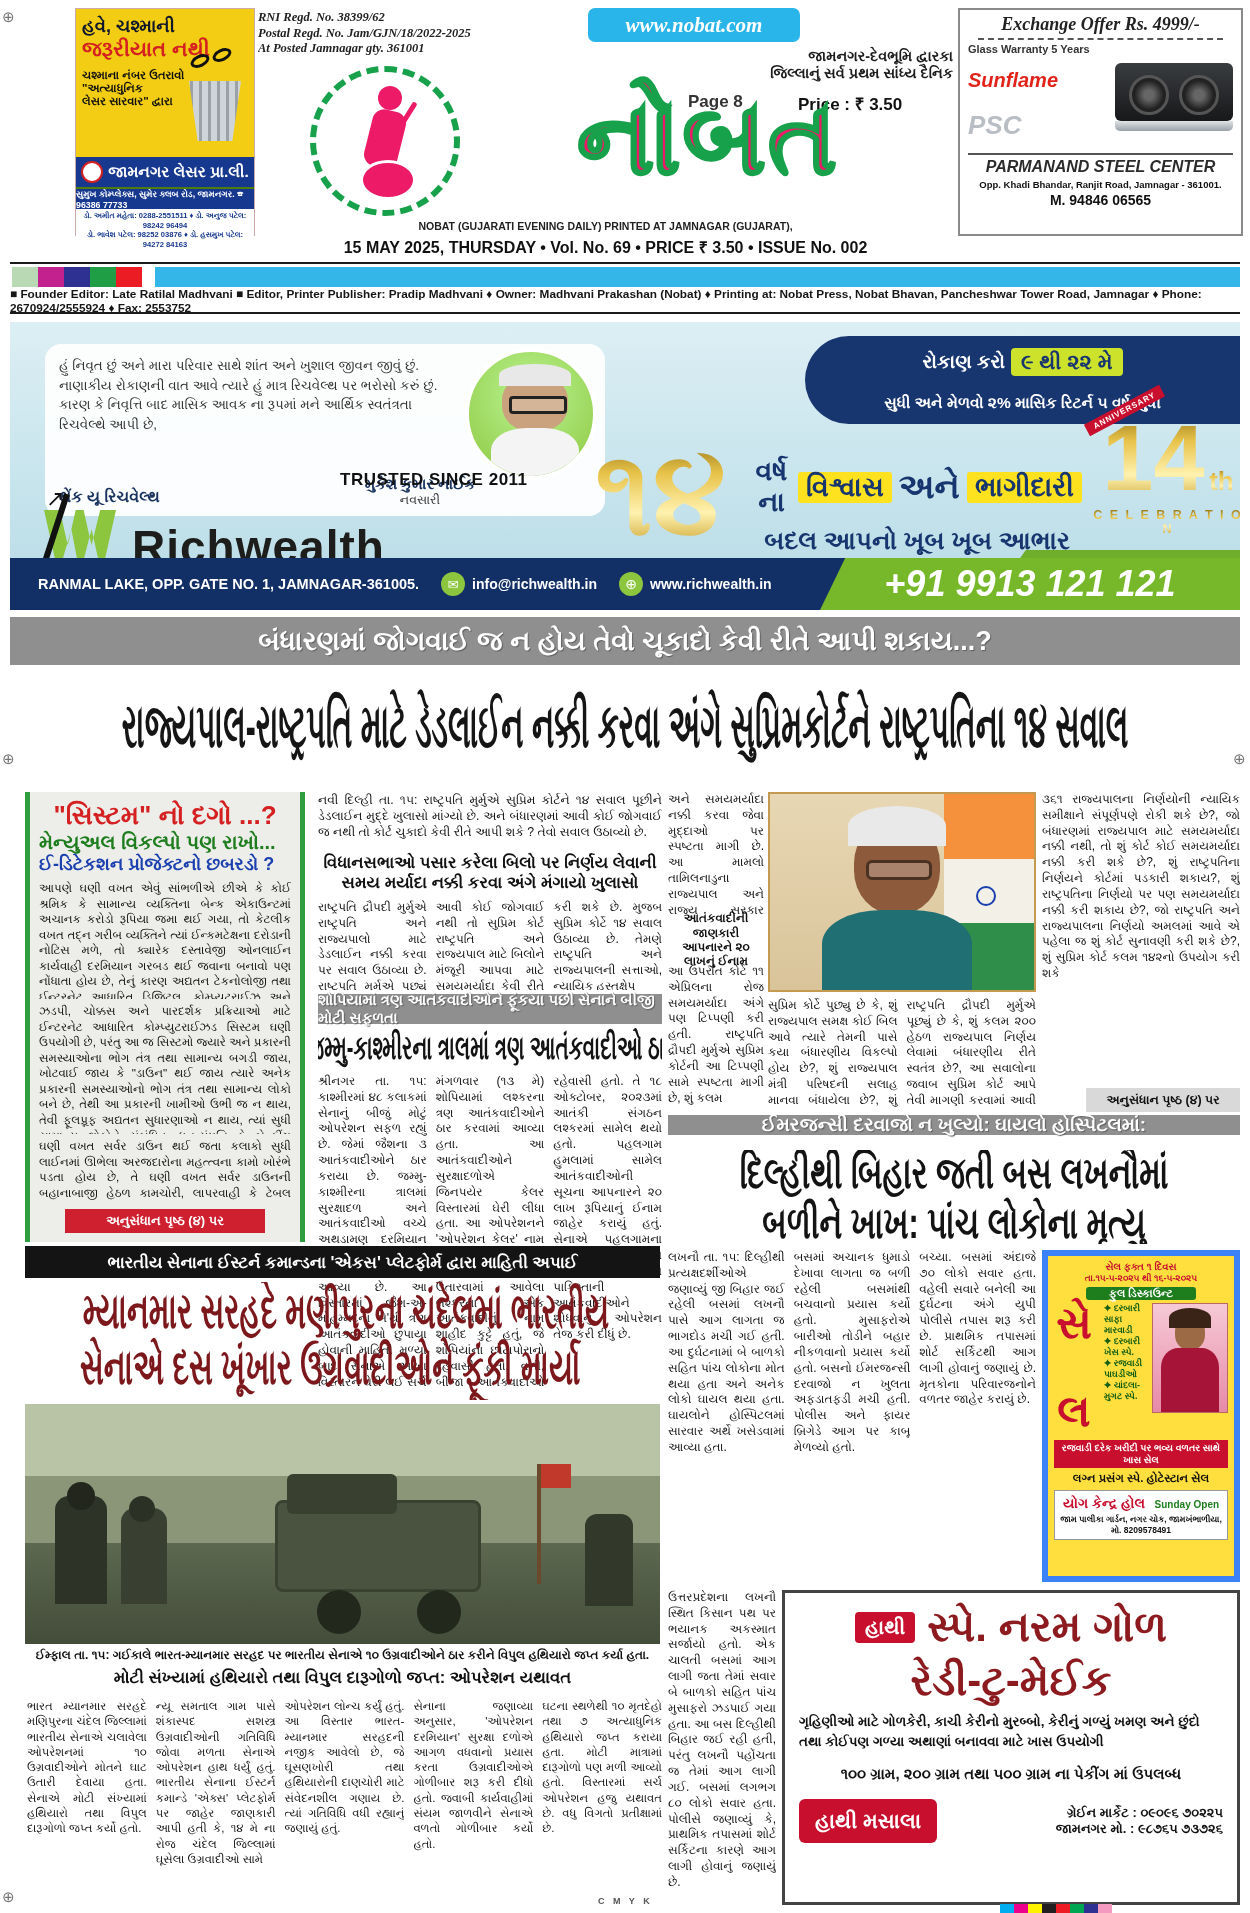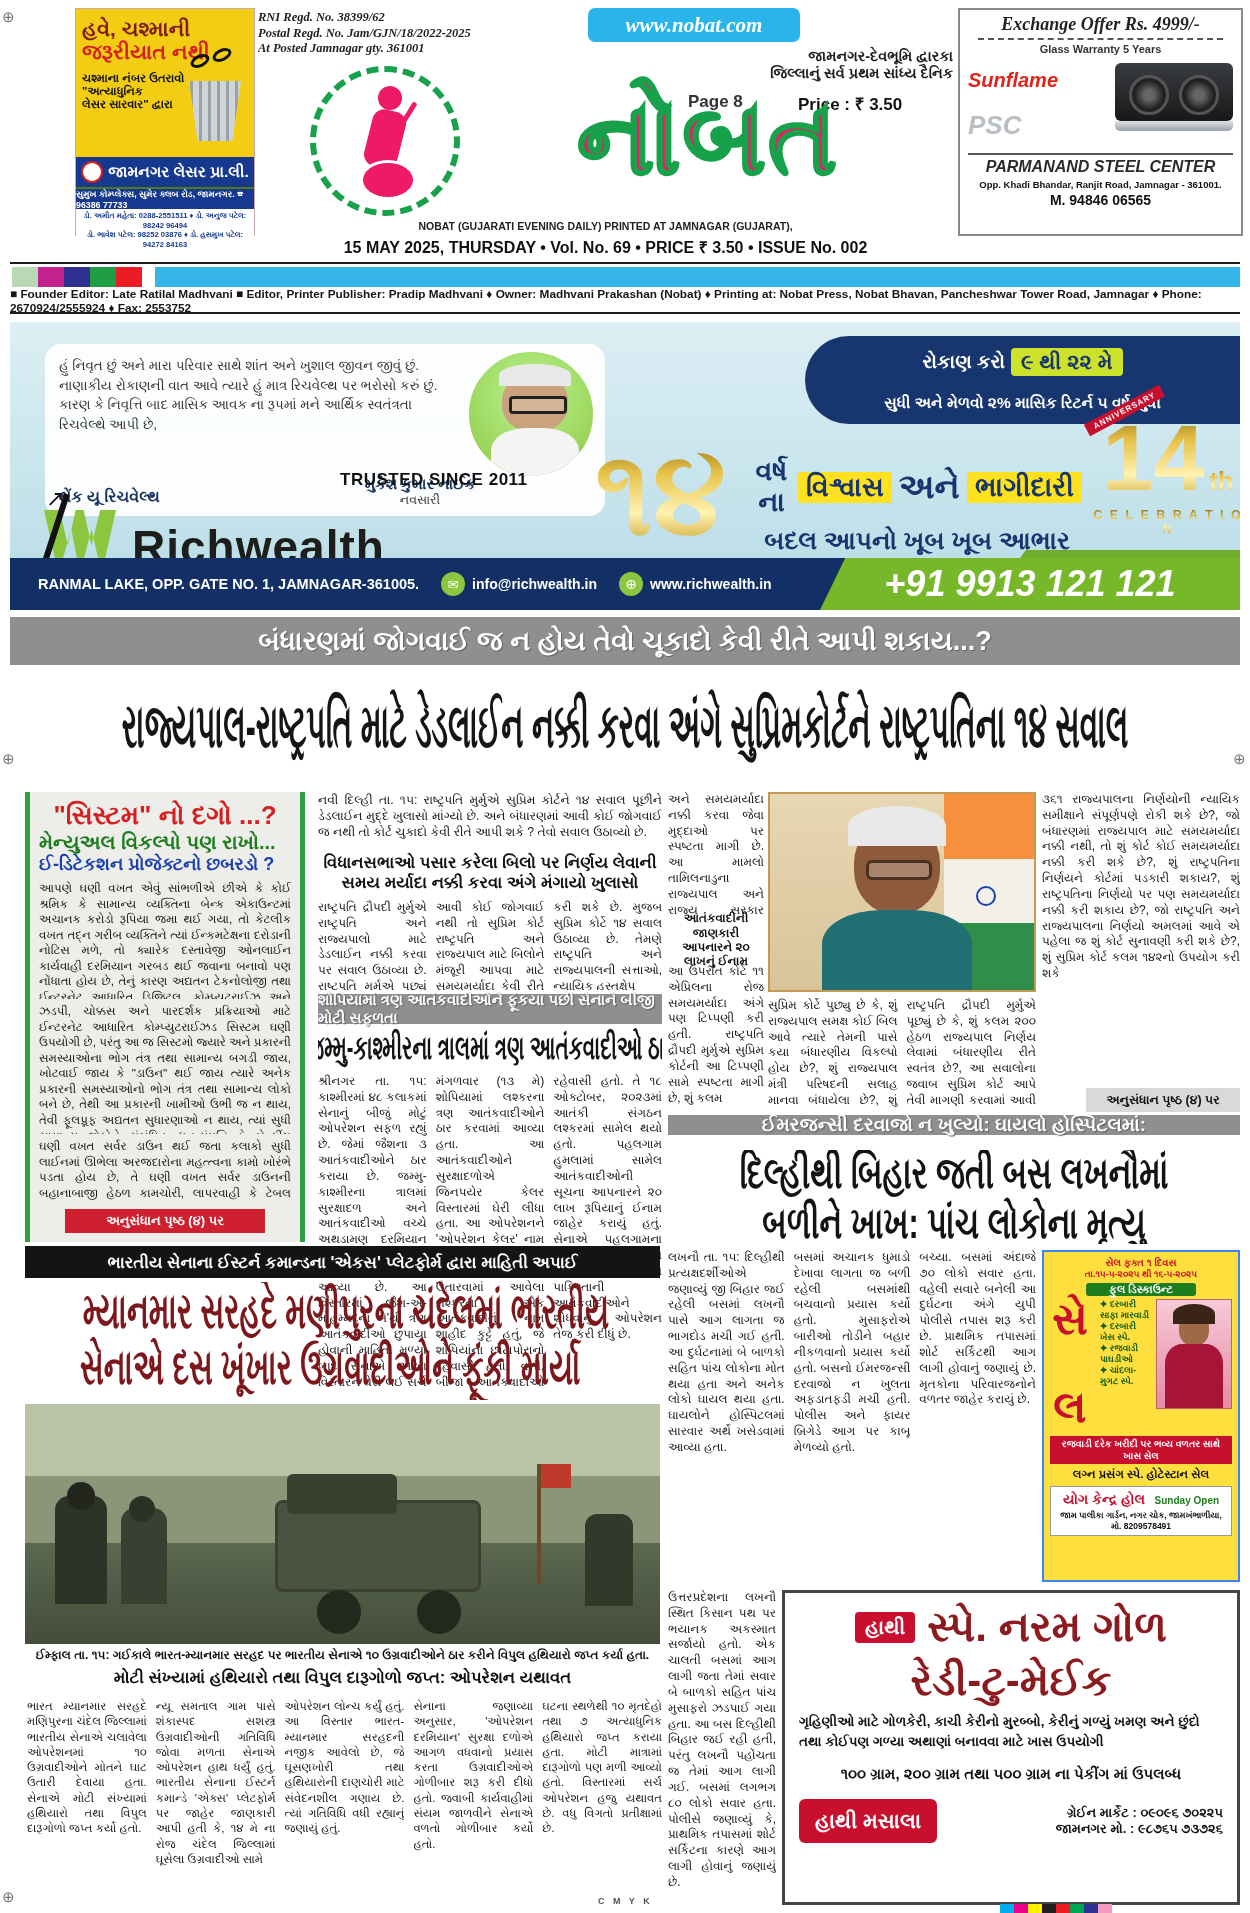--- a/index.html
+++ b/index.html
@@ -25,21 +25,21 @@
 
 <div id="page">
 
   <div class="abs reg" style="left:2px;top:8px;">⊕</div>
   <div class="abs reg" style="left:2px;top:750px;">⊕</div>
   <div class="abs reg" style="left:1233px;top:750px;">⊕</div>
   <div class="abs reg" style="left:2px;top:1888px;">⊕</div>
 
   <div class="abs" style="left:75px;top:8px;width:180px;height:228px;border:1px solid #caa;">
     <div class="abs" style="left:0;top:0;width:100%;height:148px;background:#f2cd13;padding:8px 6px;overflow:hidden;">
-      <div style="font-size:21px;font-weight:900;color:#7f1d1d;line-height:1.1;">હવે, ચશ્માની</div>
+      <div style="font-size:18px;font-weight:900;color:#0f172a;line-height:1.1;">હવે, ચશ્માની</div>
       <div style="font-size:21px;font-weight:900;color:#d42020;line-height:1.15;">જરૂરીયાત નથી</div>
       <div style="font-size:11.5px;font-weight:800;margin-top:8px;">ચશ્માના નંબર ઉતરાવો</div>
       <div style="font-size:11.5px;font-weight:800;">"અત્યાધુનિક</div>
       <div style="font-size:11.5px;font-weight:800;">લેસર સારવાર" દ્વારા</div>
 
       <div class="abs" style="right:8px;top:58px;width:62px;height:74px;">
         <div class="abs" style="left:6px;top:-12px;width:20px;height:12px;border:3px solid #111;border-radius:50%;transform:rotate(-25deg);"></div>
         <div class="abs" style="left:28px;top:-18px;width:20px;height:12px;border:3px solid #111;border-radius:50%;transform:rotate(-25deg);"></div>
         <div class="abs" style="left:0;top:14px;width:62px;height:60px;background:repeating-linear-gradient(90deg,#cfd4d8 0 6px,#9aa2a8 6px 9px);clip-path:polygon(8% 0,92% 0,78% 100%,22% 100%);border-radius:4px;"></div>
       </div>
@@ -82,21 +82,21 @@
     <div class="abs flexc" style="left:205px;top:48px;width:490px;height:165px;overflow:hidden;">
       <span style="font-size:104px;font-weight:900;color:#ec1a67;-webkit-text-stroke:3px #18a14b;letter-spacing:2px;">નોબત</span>
     </div>
     <div class="abs" style="left:0;top:212px;width:100%;text-align:center;font-size:10.5px;font-weight:800;color:#222;">NOBAT (GUJARATI EVENING DAILY) PRINTED AT JAMNAGAR (GUJARAT),</div>
     <div class="abs" style="left:0;top:228px;width:100%;text-align:center;font-size:16px;font-weight:900;color:#111;">15 MAY 2025, THURSDAY   •   Vol. No. 69   •   PRICE ₹ 3.50   •   ISSUE No. 002</div>
   </div>
 
   <div class="abs" style="left:958px;top:8px;width:285px;height:228px;border:2px solid #8a8a8a;padding:4px 8px;overflow:hidden;">
     <div class="serifit" style="font-size:18px;text-align:center;color:#222;">Exchange Offer Rs. 4999/-</div>
     <div style="border-bottom:2px dashed #555;margin:3px 10px;"></div>
-    <div style="font-size:11px;font-weight:800;text-align:center;color:#333;">Glass Warranty 5 Years</div>
+    <div style="font-size:11px;font-weight:800;color:#333;">Glass Warranty 5 Years</div>
     <div style="display:flex;align-items:center;margin-top:8px;gap:10px;">
       <div style="flex:1;">
         <span style="font-size:20px;font-weight:900;font-style:italic;color:#e2231a;">Sunflame</span>
         <div style="font-size:26px;font-weight:900;font-style:italic;color:#b9bec4;margin-top:18px;">PSC</div>
       </div>
       <div style="width:118px;height:84px;">
         <div style="width:118px;height:58px;background:linear-gradient(#3a3d40,#17181a);border-radius:6px;position:relative;">
           <div style="position:absolute;left:14px;top:12px;width:34px;height:34px;border-radius:50%;background:radial-gradient(#666 20%,#222 60%);border:3px solid #555;"></div>
           <div style="position:absolute;right:14px;top:12px;width:34px;height:34px;border-radius:50%;background:radial-gradient(#666 20%,#222 60%);border:3px solid #555;"></div>
         </div>
@@ -291,21 +291,21 @@
     <div><span class="scalewrap" style="font-size:34px;color:#131313;transform:scale(.9,1.3);display:inline-block;margin-top:4px;">દિલ્હીથી બિહાર જતી બસ લખનૌમાં</span></div>
     <div><span class="scalewrap" style="font-size:34px;color:#131313;transform:scale(.9,1.3);display:inline-block;margin-top:10px;">બળીને ખાખ: પાંચ લોકોના મૃત્યુ</span></div>
   </div>
   <div class="abs colrow" style="left:668px;top:1250px;width:368px;height:332px;">
     <div class="bt">લખનૌ તા. ૧૫: દિલ્હીથી પ્રત્યક્ષદર્શીઓએ જણાવ્યું જી બિહાર જઈ રહેલી બસમાં લખનૌ પાસે આગ લાગતા જ ભાગદોડ મચી ગઈ હતી. આ દુર્ઘટનામાં બે બાળકો સહિત પાંચ લોકોના મોત થયા હતા અને અનેક લોકો ઘાયલ થયા હતા. ઘાયલોને હોસ્પિટલમાં સારવાર અર્થે ખસેડવામાં આવ્યા હતા.</div>
     <div class="bt">બસમાં અચાનક ધુમાડો દેખાવા લાગતા જ બળી રહેલી બસમાંથી બચવાનો પ્રયાસ કર્યો હતો. મુસાફરોએ બારીઓ તોડીને બહાર નીકળવાનો પ્રયાસ કર્યો હતો. બસનો ઈમરજન્સી દરવાજો ન ખુલતા અફડાતફડી મચી હતી. પોલીસ અને ફાયર બ્રિગેડે આગ પર કાબૂ મેળવ્યો હતો.</div>
     <div class="bt">બચ્યા. બસમાં અંદાજે ૭૦ લોકો સવાર હતા. વહેલી સવારે બનેલી આ દુર્ઘટના અંગે યુપી પોલીસે તપાસ શરૂ કરી છે. પ્રાથમિક તપાસમાં શોર્ટ સર્કિટથી આગ લાગી હોવાનું જણાયું છે. મૃતકોના પરિવારજનોને વળતર જાહેર કરાયું છે.</div>
   </div>
   <div class="abs bt" style="left:668px;top:1590px;width:108px;height:315px;">ઉત્તરપ્રદેશના લખનૌ સ્થિત કિસાન પથ પર ભયાનક અકસ્માત સર્જાયો હતો. એક ચાલતી બસમાં આગ લાગી જતા તેમાં સવાર બે બાળકો સહિત પાંચ મુસાફરો ઝડપાઈ ગયા હતા. આ બસ દિલ્હીથી બિહાર જઈ રહી હતી, પરંતુ લખનૌ પહોંચતા જ તેમાં આગ લાગી ગઈ. બસમાં લગભગ ૮૦ લોકો સવાર હતા. પોલીસે જણાવ્યું કે, પ્રાથમિક તપાસમાં શોર્ટ સર્કિટના કારણે આગ લાગી હોવાનું જણાયું છે.</div>
 
-  <div class="abs" style="left:1042px;top:1250px;width:198px;height:332px;background:#ffdf3d;border:2px solid #3b82f6;padding:5px 6px;overflow:hidden;">
+  <div class="abs" style="left:1042px;top:1250px;width:198px;height:332px;background:#ffdf3d;border:6px solid #3b82f6;padding:5px 6px;overflow:hidden;">
     <div style="font-size:10px;font-weight:900;color:#c8102e;text-align:center;">સેલ ફક્ત ૧ દિવસ</div>
     <div style="font-size:9px;font-weight:800;color:#c8102e;text-align:center;">તા.૧૫-૫-૨૦૨૫ થી ૧૬-૫-૨૦૨૫</div>
     <div style="width:110px;margin:3px auto;background:#1e7e1e;color:#fff;font-size:11px;font-weight:900;text-align:center;border-radius:3px;">ફુલ ડિસ્કાઉન્ટ</div>
     <div style="display:flex;gap:6px;">
       <div style="font-size:44px;font-weight:900;color:#c8102e;line-height:1;writing-mode:vertical-rl;text-orientation:upright;">સેલ</div>
       <div style="flex:1;">
         <div style="font-size:9px;font-weight:800;color:#135e13;">✦ દરબારી સાફા મારવાડી</div>
         <div style="font-size:9px;font-weight:800;color:#135e13;">✦ દરબારી ખેસ સ્પે.</div>
         <div style="font-size:9px;font-weight:800;color:#135e13;">✦ રજવાડી પાઘડીઓ</div>
         <div style="font-size:9px;font-weight:800;color:#135e13;">✦ ચાંદલા-મુગટ સ્પે.</div>

